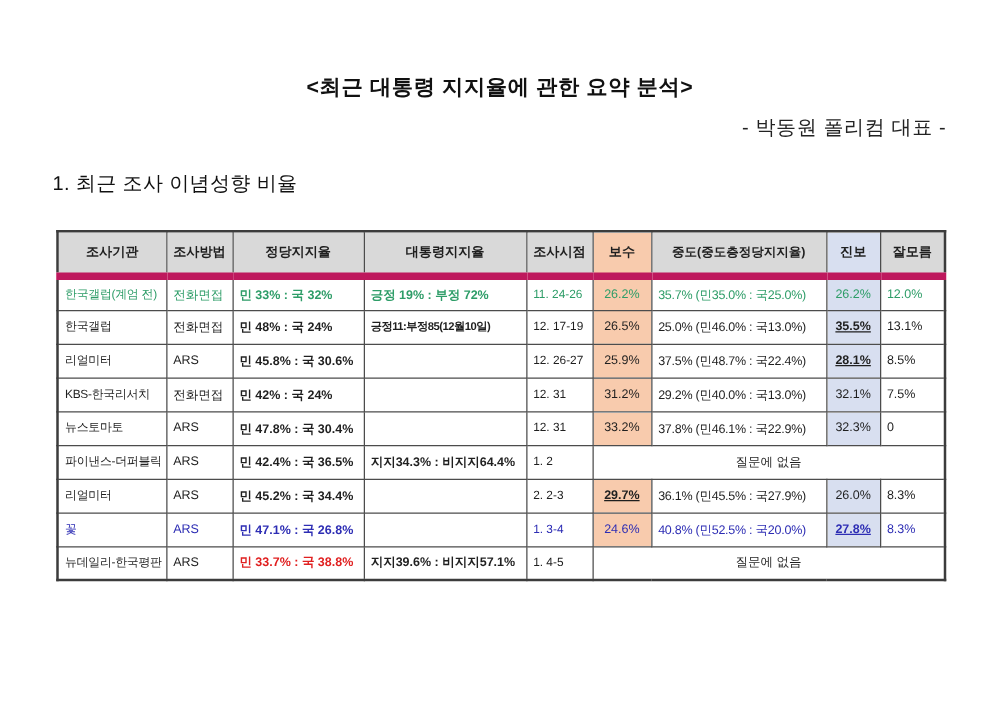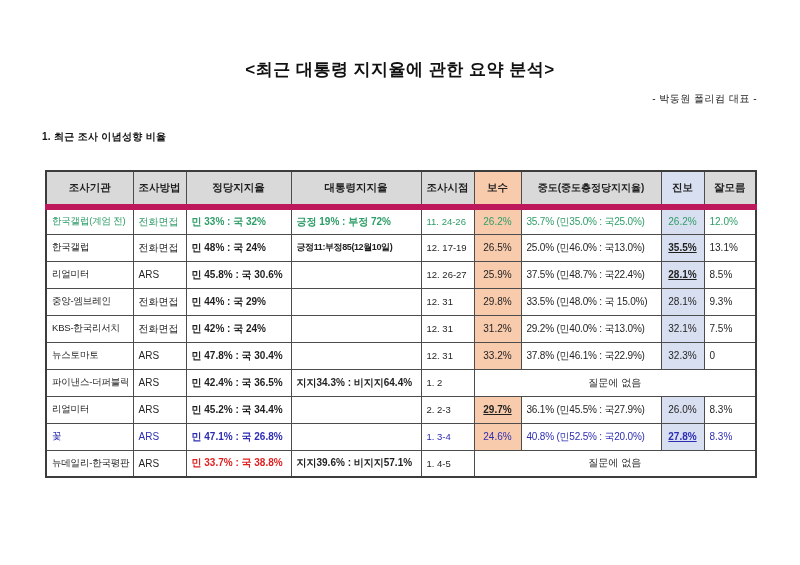--- a/index.html
+++ b/index.html
@@ -8,24 +8,24 @@
     font-family:"Liberation Sans", sans-serif; color:#1f1f1f;
     overflow:hidden;
   }
   .page { width:800px; height:565px; }
   .doc-title {
     padding-top:58px; text-align:center;
     font-size:17px; font-weight:700; letter-spacing:0.5px; color:#111;
   }
   .byline {
     width:757px; text-align:right; margin-top:11px;
-    font-size:10px; color:#222; letter-spacing:0.5px;
+    font-size:16px; color:#222; letter-spacing:0.5px;
   }
   .section-heading {
-    margin:24px 0 0 42px; font-size:10px; font-weight:700; color:#111;
+    margin:24px 0 0 42px; font-size:16px; font-weight:400; color:#111;
     letter-spacing:0.3px;
   }
   table.survey {
     border-collapse:collapse; table-layout:fixed;
     margin:26px 0 0 45px; width:710px;
     border:2px solid #3c3c3c;
   }
   .survey th, .survey td {
     border:1px solid #4c4c4c;
     font-size:10px; padding:2px 5px;
@@ -118,31 +118,20 @@
         <td>ARS</td>
         <td class="b">민 45.8% : 국 30.6%</td>
         <td class="b"></td>
         <td class="c-period">12. 26-27</td>
         <td class="c-con">25.9%</td>
         <td class="c-mod">37.5% (민48.7% : 국22.4%)</td>
         <td class="c-pro ub">28.1%</td>
         <td>8.5%</td>
       </tr>
       <tr>
-        <td class="c-org">중앙-엠브레인</td>
-        <td>전화면접</td>
-        <td class="b">민 44% : 국 29%</td>
-        <td class="b"></td>
-        <td class="c-period">12. 31</td>
-        <td class="c-con">29.8%</td>
-        <td class="c-mod">33.5% (민48.0% : 국 15.0%)</td>
-        <td class="c-pro">28.1%</td>
-        <td>9.3%</td>
-      </tr>
-      <tr>
         <td class="c-org">KBS-한국리서치</td>
         <td>전화면접</td>
         <td class="b">민 42% : 국 24%</td>
         <td class="b"></td>
         <td class="c-period">12. 31</td>
         <td class="c-con">31.2%</td>
         <td class="c-mod">29.2% (민40.0% : 국13.0%)</td>
         <td class="c-pro">32.1%</td>
         <td>7.5%</td>
       </tr>

